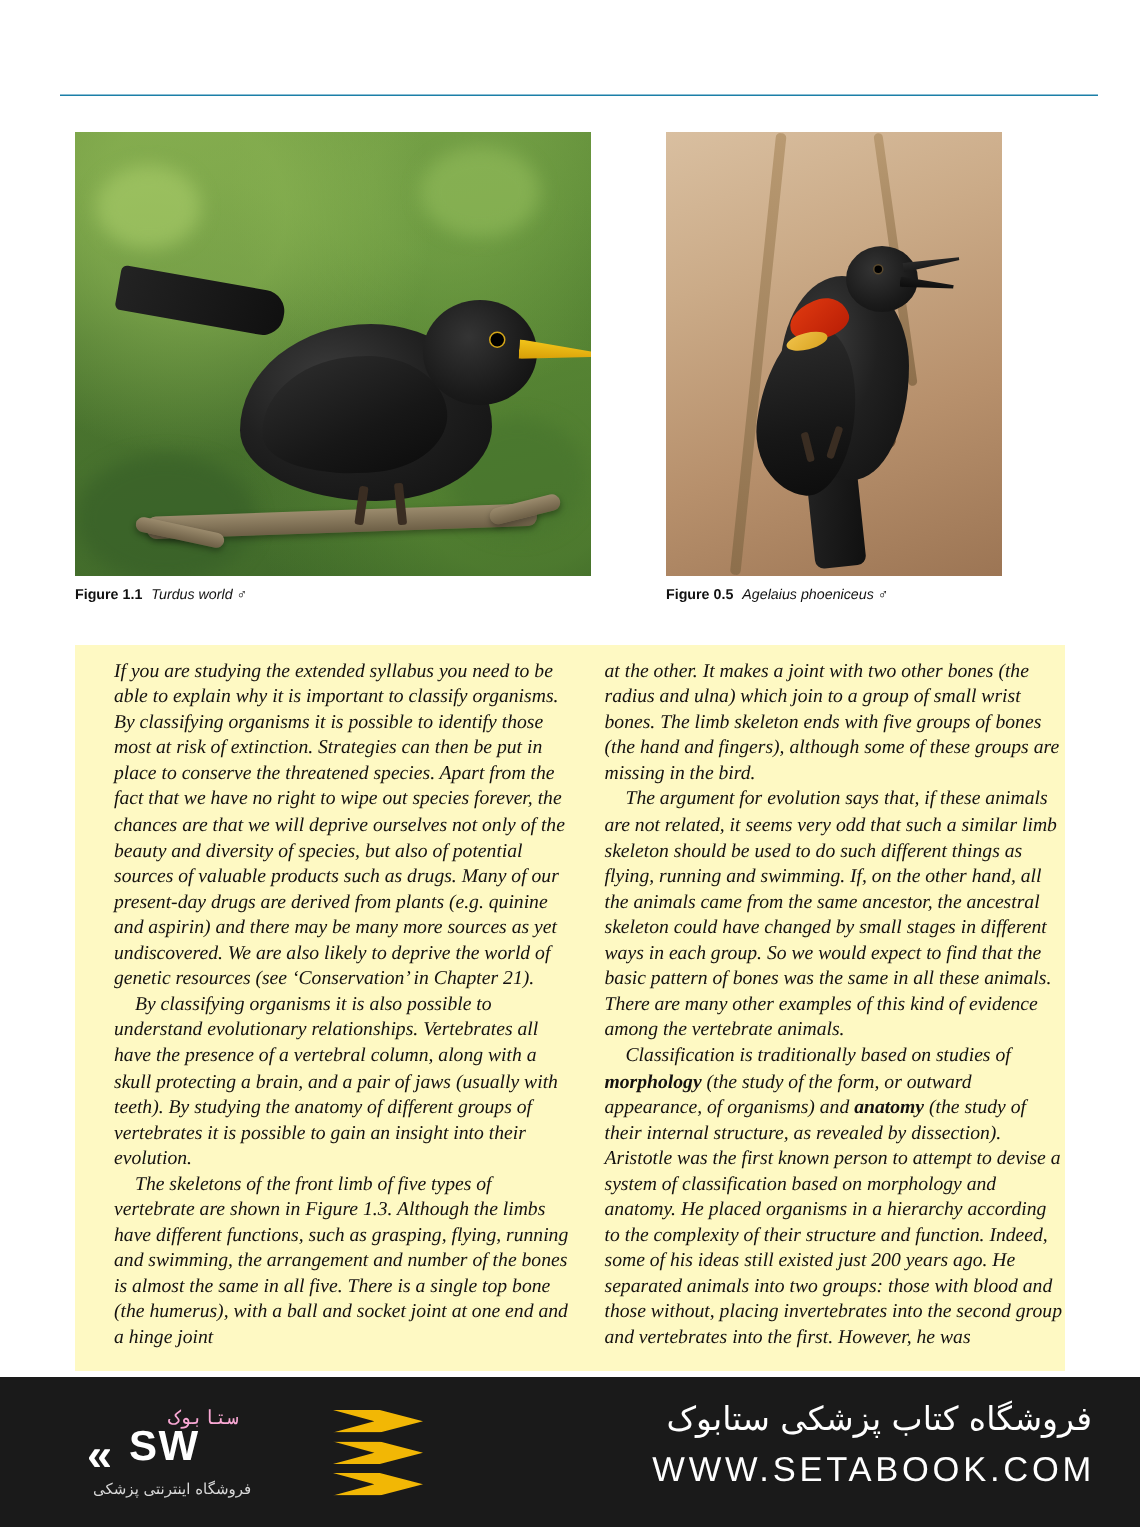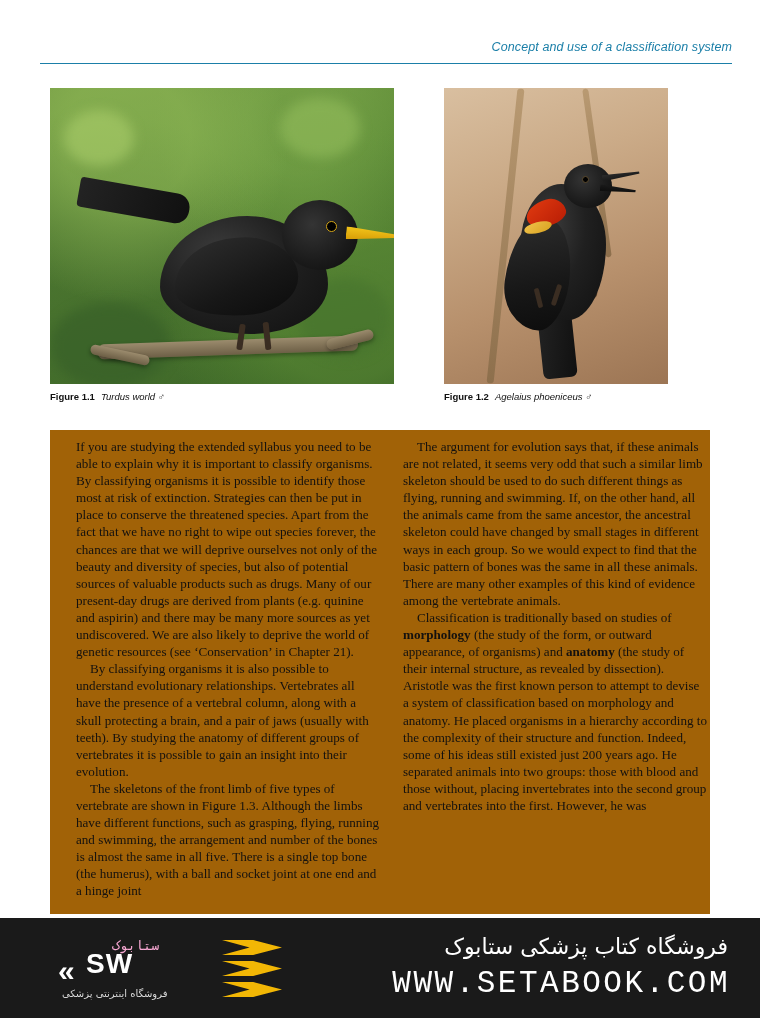--- a/index.html
+++ b/index.html
@@ -150,22 +150,23 @@
     position: absolute;
     background: linear-gradient(150deg,#f0c24a,#d9a321);
     border-radius: 50%;
   }
 
   
   .body-panel {
     position: absolute;
     top: 430px; left: 50px;
     width: 660px; height: 484px;
-    background: #a16207;
+    background: #fef9c3;
     padding: 10px 0 0 0;
+    font-style: italic;
   }
   .col {
     position: absolute;
     top: 8px;
     width: 305px;
     font-family: "Liberation Serif", serif;
     font-size: 13.1px;
     line-height: 17.1px;
     color: #14110f;
     text-align: left;
@@ -238,32 +239,31 @@
     right: 32px; top: 16px;
     color: #ffffff;
     font-family: "DejaVu Sans", sans-serif;
     font-size: 22px;
     direction: rtl;
   }
   .site-line {
     position: absolute;
     right: 30px; top: 48px;
     color: #ffffff;
-    font-family: Liberation Mono, monospace;
-    font-size: 31px;
+    font-family: Liberation Sans, sans-serif;
+    font-size: 23px;
     letter-spacing: 2.5px;
   }
 </style>
 </head>
 <body>
 
 <div class="page">
 
   <div class="header">
-    <div class="header-title">Concept and use of a classification system</div>
     <div class="header-rule"></div>
   </div>
 
   <div class="figures">
 
     <div class="fig" id="fig1">
       <div class="fig-img">
         <div class="bg1"></div>
         <div class="blur-dot" style="left:14px;top:22px;width:70px;height:56px;background:rgba(175,210,110,0.55);"></div>
         <div class="blur-dot" style="left:230px;top:10px;width:80px;height:60px;background:rgba(160,200,100,0.45);"></div>
@@ -313,32 +313,33 @@
         <div class="bird-head" style="left:120px;top:76px;width:48px;height:44px;"></div>
 
         <div class="beak" style="left:158px;top:84px;width:38px;height:9px;background:linear-gradient(180deg,#2a2a2a,#141414);clip-path:polygon(0 0,100% 30%,100% 52%,0 70%);transform:rotate(-10deg);"></div>
         <div class="beak" style="left:156px;top:96px;width:36px;height:9px;background:linear-gradient(180deg,#1e1e1e,#0d0d0d);clip-path:polygon(0 24%,100% 48%,100% 72%,0 100%);transform:rotate(6deg);"></div>
         <div class="eye" style="left:138px;top:88px;width:7px;height:7px;border-color:#5b4a2e;"></div>
 
         <div class="leg" style="left:110px;top:196px;width:5px;height:22px;transform:rotate(18deg);"></div>
         <div class="leg" style="left:92px;top:200px;width:5px;height:20px;transform:rotate(-14deg);"></div>
       </div>
       <div class="fig-caption">
-        <span class="lbl">Figure 1.2</span><span class="sci">Agelaius phoeniceus ♂</span>
+        <span class="lbl">Figure 0.5</span><span class="sci">Agelaius phoeniceus ♂</span>
       </div>
     </div>
   </div>
 
   <div class="body-panel">
     <div class="col" id="colL">
       <p>If you are studying the extended syllabus you need to be able to explain why it is important to classify organisms. By classifying organisms it is possible to identify those most at risk of extinction. Strategies can then be put in place to conserve the threatened species. Apart from the fact that we have no right to wipe out species forever, the chances are that we will deprive ourselves not only of the beauty and diversity of species, but also of potential sources of valuable products such as drugs. Many of our present-day drugs are derived from plants (e.g. quinine and aspirin) and there may be many more sources as yet undiscovered. We are also likely to deprive the world of genetic resources (see ‘Conservation’ in Chapter 21).</p>
       <p class="indent">By classifying organisms it is also possible to understand evolutionary relationships. Vertebrates all have the presence of a vertebral column, along with a skull protecting a brain, and a pair of jaws (usually with teeth). By studying the anatomy of different groups of vertebrates it is possible to gain an insight into their evolution.</p>
       <p class="indent">The skeletons of the front limb of five types of vertebrate are shown in Figure 1.3. Although the limbs have different functions, such as grasping, flying, running and swimming, the arrangement and number of the bones is almost the same in all five. There is a single top bone (the humerus), with a ball and socket joint at one end and a hinge joint</p>
     </div>
     <div class="col" id="colR">
+      <p>at the other. It makes a joint with two other bones (the radius and ulna) which join to a group of small wrist bones. The limb skeleton ends with five groups of bones (the hand and fingers), although some of these groups are missing in the bird.</p>
       <p class="indent">The argument for evolution says that, if these animals are not related, it seems very odd that such a similar limb skeleton should be used to do such different things as flying, running and swimming. If, on the other hand, all the animals came from the same ancestor, the ancestral skeleton could have changed by small stages in different ways in each group. So we would expect to find that the basic pattern of bones was the same in all these animals. There are many other examples of this kind of evidence among the vertebrate animals.</p>
       <p class="indent">Classification is traditionally based on studies of <b>morphology</b> (the study of the form, or outward appearance, of organisms) and <b>anatomy</b> (the study of their internal structure, as revealed by dissection). Aristotle was the first known person to attempt to devise a system of classification based on morphology and anatomy. He placed organisms in a hierarchy according to the complexity of their structure and function. Indeed, some of his ideas still existed just 200 years ago. He separated animals into two groups: those with blood and those without, placing invertebrates into the second group and vertebrates into the first. However, he was</p>
     </div>
   </div>
 
   <div class="footer">
     <div class="footer-inner">
       <div class="logo-chev">«</div>
       <div class="logo-word">SW</div>
       <div class="logo-fa-top">ستابوک</div>

